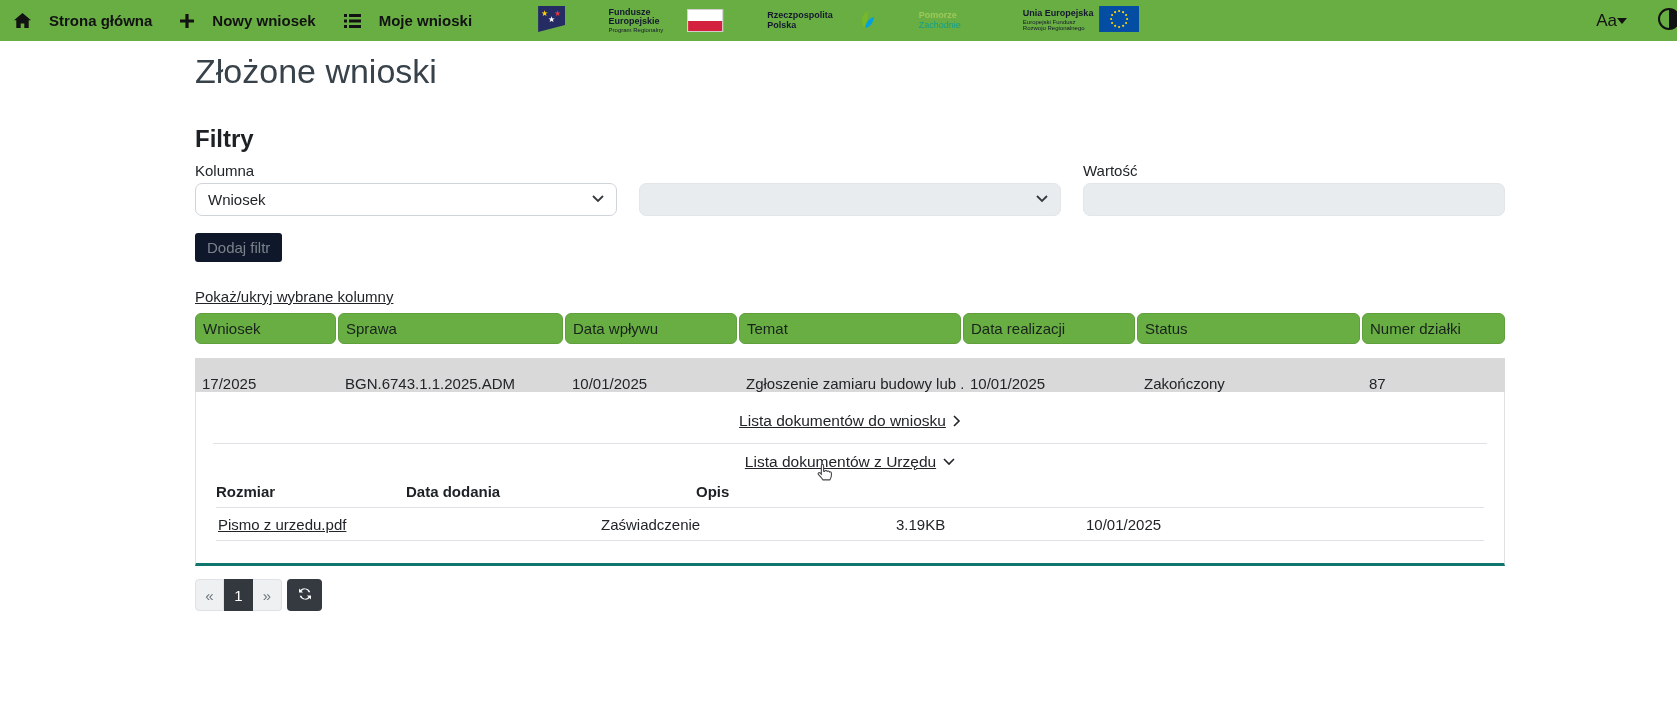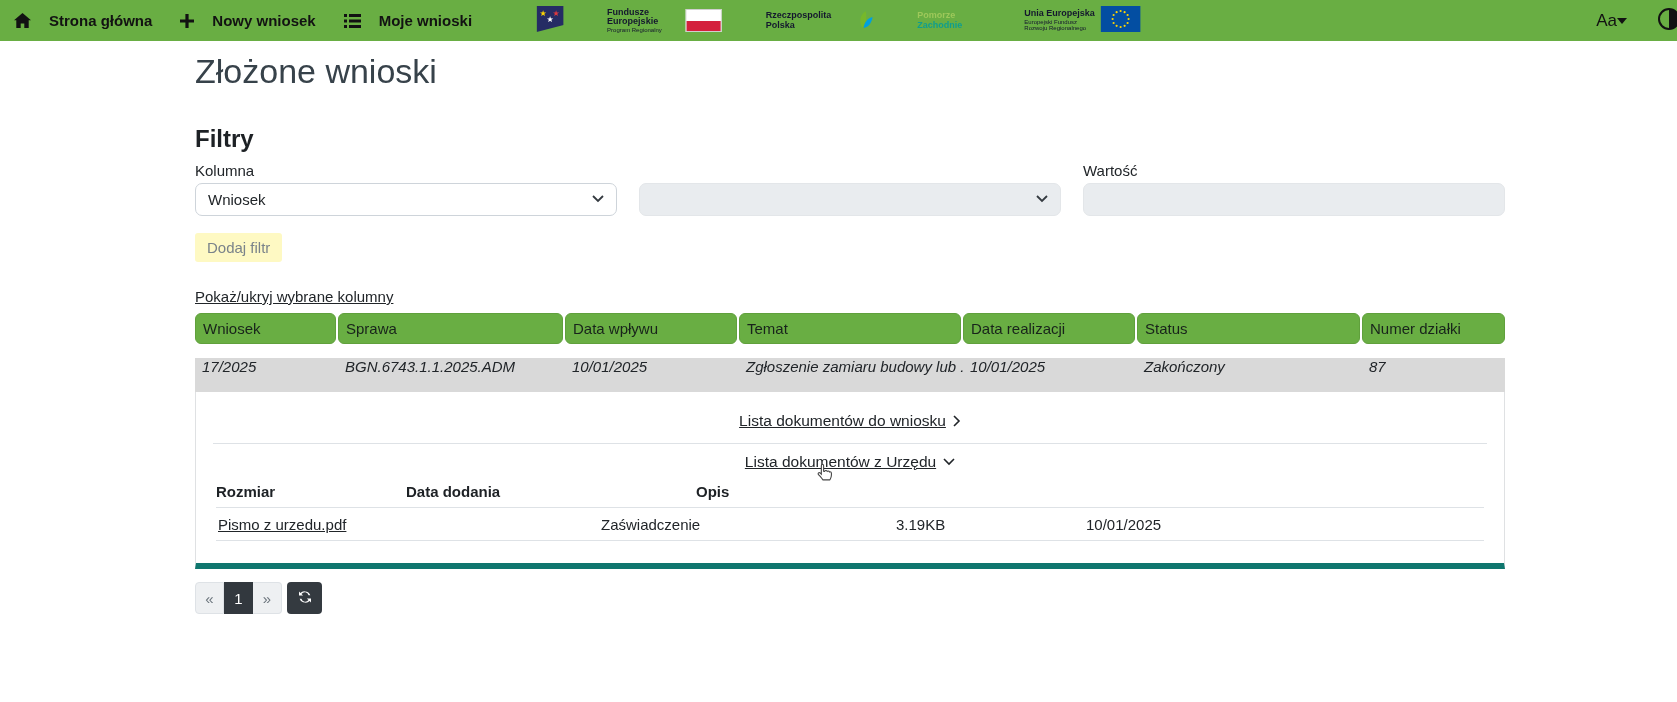--- a/index.html
+++ b/index.html
@@ -16,50 +16,50 @@
   .logos{ position:absolute; left:50%; top:0; height:41px; transform:translateX(-50%); display:flex; align-items:center; gap:24px; }
   .logo{ display:flex; align-items:center; gap:6px; }
   .logo-text{ line-height:1.05; color:#14182e;margin-left:38px; }
   .logo-text .l1{ font-size:9px; font-weight:700; }
   .logo-text .l2{ font-size:9px; font-weight:700; }
   .logo-text .l3{ font-size:6px; }
   .flag-pl{ width:36px; height:23px; border:1px solid #cfcfcf; display:flex; flex-direction:column; background:#fff; }
   .flag-pl .top{ flex:1; background:#ffffff; }
   .flag-pl .bot{ flex:1; background:#d4213d; }
   .pz-text .l1{ font-size:9px; color:#9dc85a; font-weight:700; }
-  .pz-text .l2{ font-size:9px; color:#0f9e8e; font-weight:700; }
+  .pz-text .l2{ font-size:9px; color:#0f9e8e; font-weight:400; }
   .nav-right{ margin-left:auto; display:flex; align-items:center; gap:30px; }
   .font-size-btn{ display:flex; align-items:center; font-size:17px; color:#121212; cursor:pointer; }
   .caret-down{ width:0; height:0; border-left:5px solid transparent; border-right:5px solid transparent; border-top:6px solid #121212; }
   .contrast-btn{ margin-right:-18px; cursor:pointer; }
   
   .main{ padding-left:195px; width:1505px; }
   .page-title{ margin-top:10px; font-size:34px; font-weight:300; color:#37424a; line-height:40px; }
   .filters-heading{ margin-top:34px; font-size:24px; font-weight:700; color:#1d2125; line-height:28px; }
   .filter-row{ margin-top:9px; display:flex; gap:22px; align-items:flex-end; width:1310px; }
   .filter-col{ width:423px; }
   .field-label{ font-size:15px; color:#212529; margin-bottom:4px; display:block; }
   .select-box{ height:33px; border-radius:7px; display:flex; align-items:center; padding:0 12px; font-size:15px; position:relative; cursor:pointer; }
   .select-white{ background:#ffffff; border:1px solid #ced4da; color:#212529; }
   .select-gray{ background:#e9ecef; border:1px solid #e3e6e9; color:#495057; }
   .select-box svg{ position:absolute; right:12px; top:11px; }
   .input-gray{ height:33px; border-radius:7px; background:#e9ecef; border:1px solid #e3e6e9; width:100%; padding:0 12px; font-size:15px; font-family:inherit; }
-  .add-filter-btn{ margin-top:17px; height:29px; padding:0 12px; background:#fef9c3; border:none; border-radius:3px; color:#7a838a; font-size:15px; font-family:inherit; cursor:pointer; }
+  .add-filter-btn{ margin-top:17px; height:29px; padding:0 12px; background:#0f172a; border:none; border-radius:3px; color:#7a838a; font-size:15px; font-family:inherit; cursor:pointer; }
   .toggle-cols{ display:inline-block; margin-top:26px; font-size:15px; color:#212529; text-decoration:underline; cursor:pointer; }
   
   .thead{ margin-top:7px; display:flex; gap:2px; width:1310px; }
   .th{ background:#69ae43; border:1px solid #60a03c; border-radius:6px; height:31px; display:flex; align-items:center; padding:0 7px; font-size:15px; color:#18231b; cursor:pointer; }
   .th.c1{ width:141px; } .th.c2{ width:225px; } .th.c3{ width:172px; } .th.c4{ width:222px; }
   .th.c5{ width:172px; } .th.c6{ width:223px; } .th.c7{ width:143px; }
-  .trow{ margin-top:14px; height:34px; background:#d9d9d9; display:flex; align-items:flex-start; width:1310px; cursor:pointer;font-style:italic; }
+  .trow{ margin-top:14px; height:34px; background:#d9d9d9; display:flex; align-items:flex-end; width:1310px; cursor:pointer; }
   .td{ padding-left:7px; font-size:15px; color:#212529; white-space:nowrap; overflow:hidden; }
   .td.c1{ width:143px; } .td.c2{ width:227px; } .td.c3{ width:174px; } .td.c4{ width:224px; }
   .td.c5{ width:174px; } .td.c6{ width:225px; } .td.c7{ width:143px; }
   
-  .details-panel{ width:1310px; border:1px solid #dfe1e3; border-top:none; border-bottom:6px solid #0f766e; padding:20px 20px 22px 20px; background:#fff; }
+  .details-panel{ width:1310px; border:1px solid #dfe1e3; border-top:none; border-bottom:3px solid #0f766e; padding:20px 20px 22px 20px; background:#fff; }
   .center-link-row{ text-align:center; }
   .detail-link{ font-size:15.5px; color:#212529; text-decoration:underline; cursor:pointer; display:inline-flex; align-items:center; gap:7px; }
   .panel-divider{ border:none; border-top:1px solid #dee2e6; margin:13px -3px 9px -3px; }
   .itable{ margin-top:8px; }
   .ith-row{ display:flex; border-bottom:1px solid #dee2e6; padding-bottom:7px; padding-top:4px; }
   .ith{ font-size:15px; font-weight:700; color:#1d2125; }
   .itd-row{ display:flex; align-items:center; height:33px; border-bottom:1px solid #dee2e6; }
   .itd{ font-size:15px; color:#212529; }
   .ic1{ width:385px; padding-left:2px; } .ic2{ width:295px; } .ic3{ width:190px; } .ic4{ width:290px; } .ic5{ flex:1; }
   .file-link{ text-decoration:underline; cursor:pointer; }

